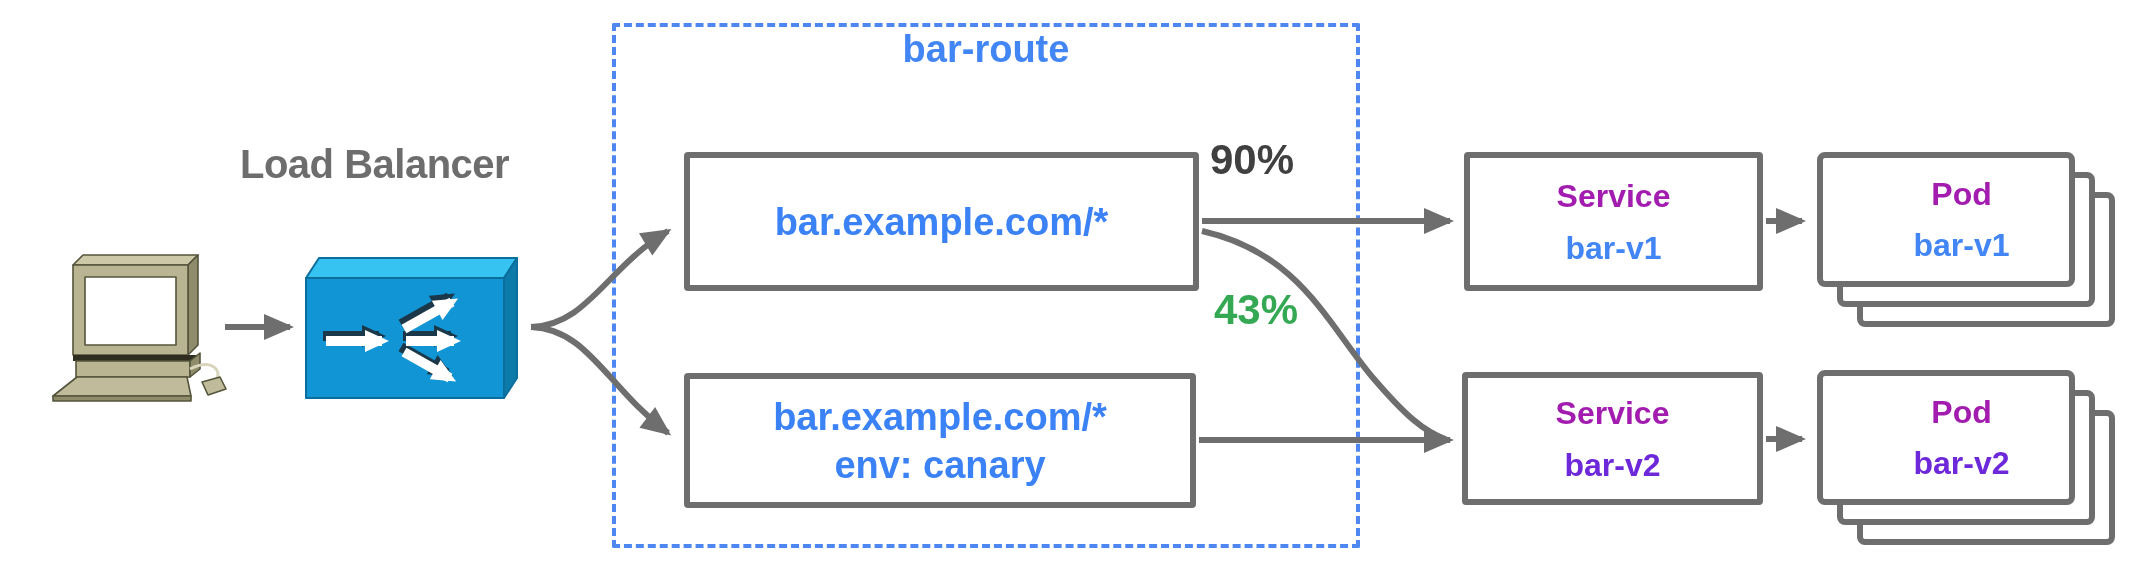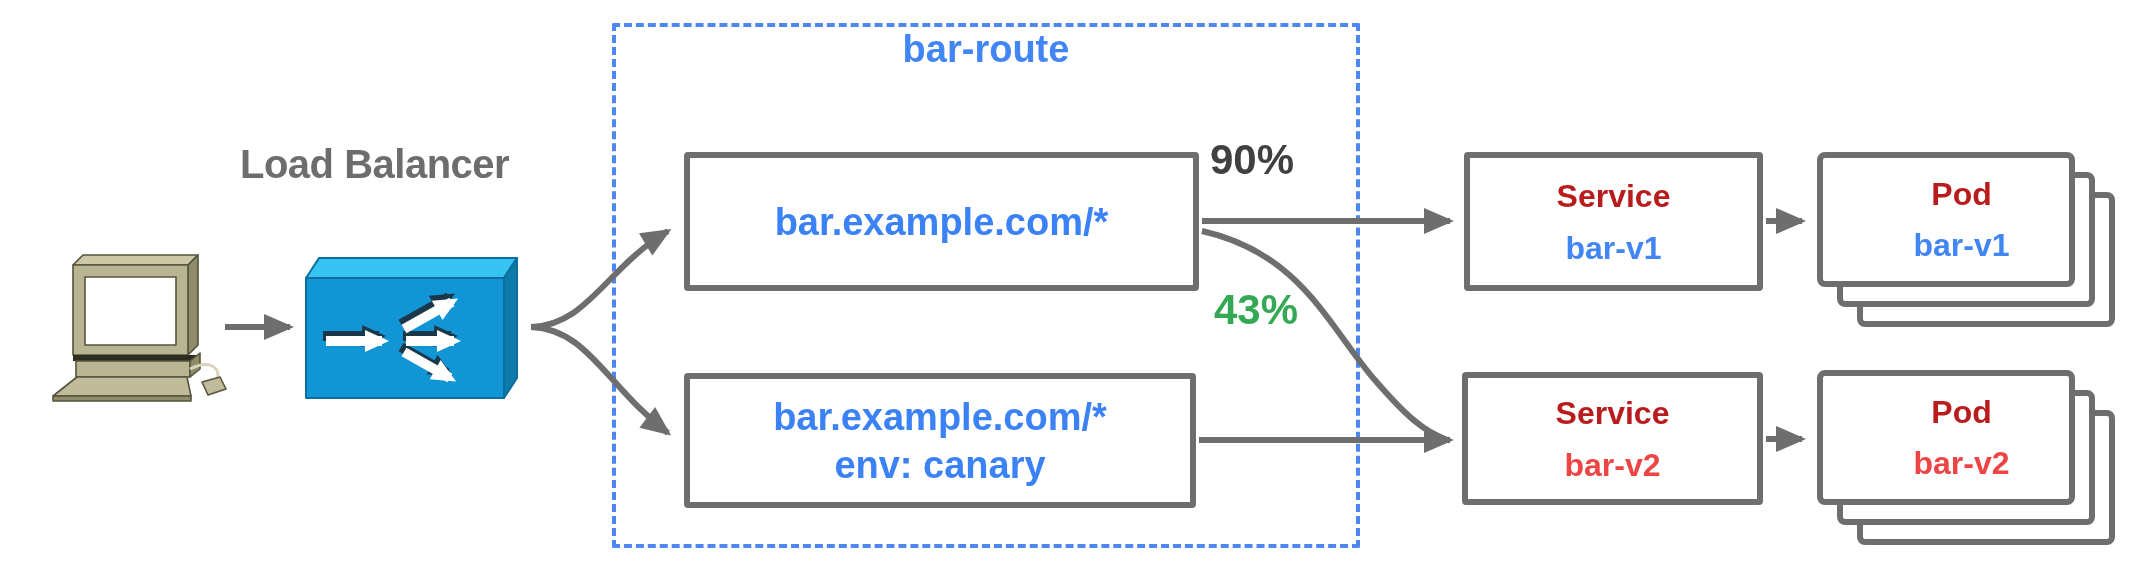--- a/index.html
+++ b/index.html
@@ -5,23 +5,23 @@
   html,body{margin:0;padding:0;background:#fff;}
   #canvas{
     position:relative;
     width:2149px;height:573px;
     background:#ffffff;
     font-family:"Liberation Sans", sans-serif;
     overflow:hidden;
   }
   .abs{position:absolute;}
   
-  .gray-text{color:#b91c1c;}
+  .gray-text{color:#a21caf;}
   .blue-text{color:#4285f4;}
-  .green-text{color:#ef4444;}
+  .green-text{color:#6d28d9;}
   
   .lb-label{
     left:240px;top:142px;width:350px;
     text-align:left;
     font-size:40px;font-weight:bold;color:#6d6d6d;
     letter-spacing:-0.5px;
   }
   
   .route-container{
     left:612px;top:23px;width:748px;height:525px;

